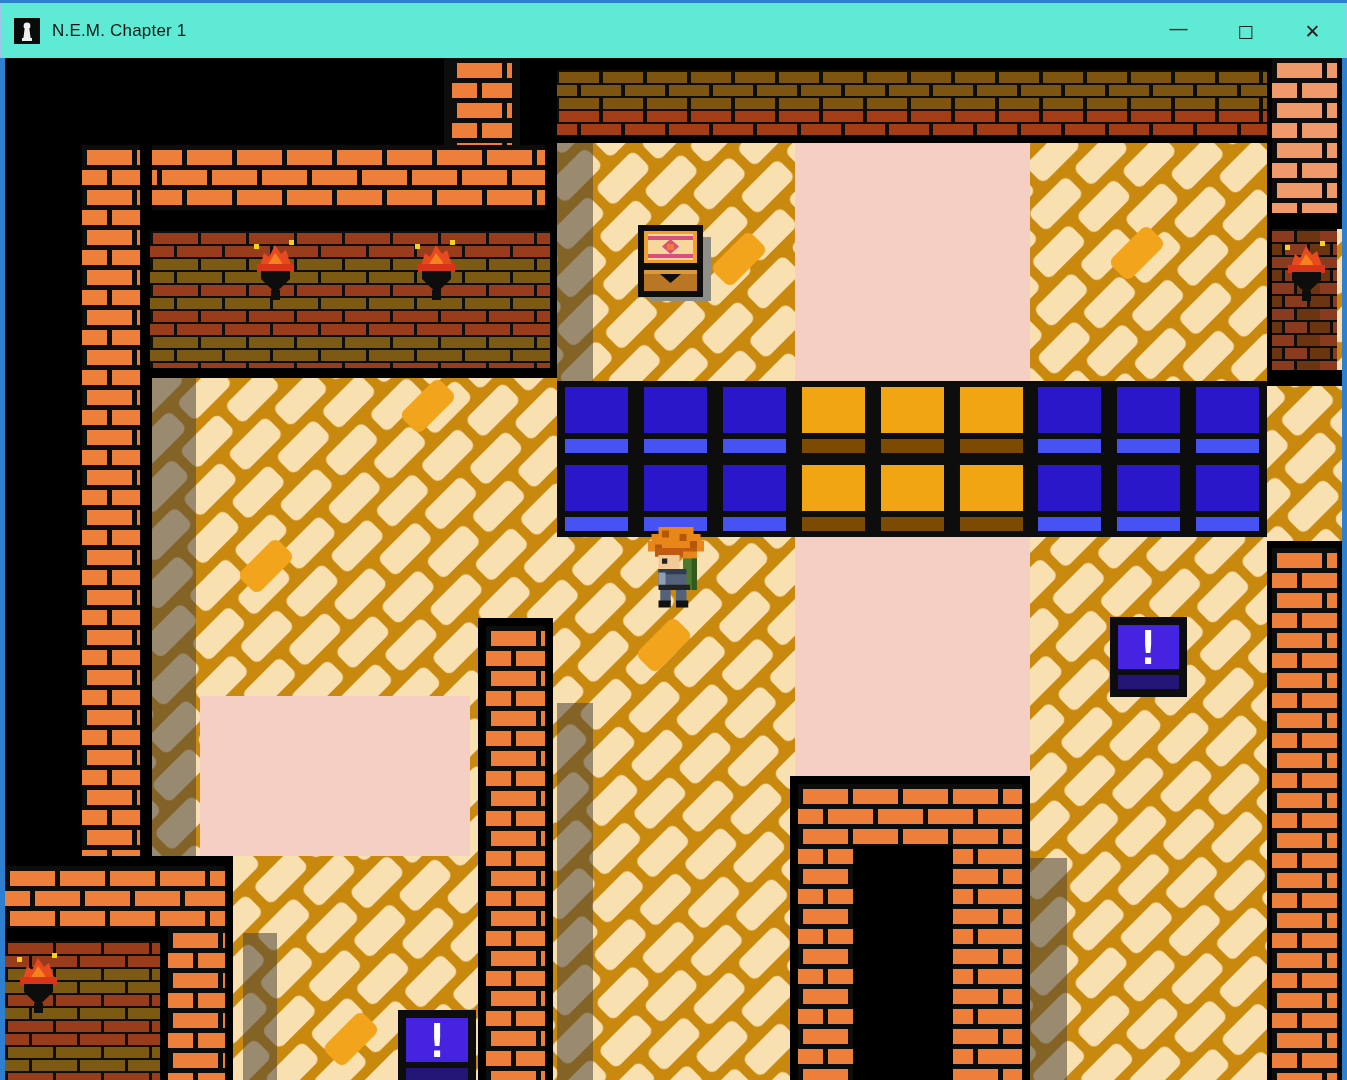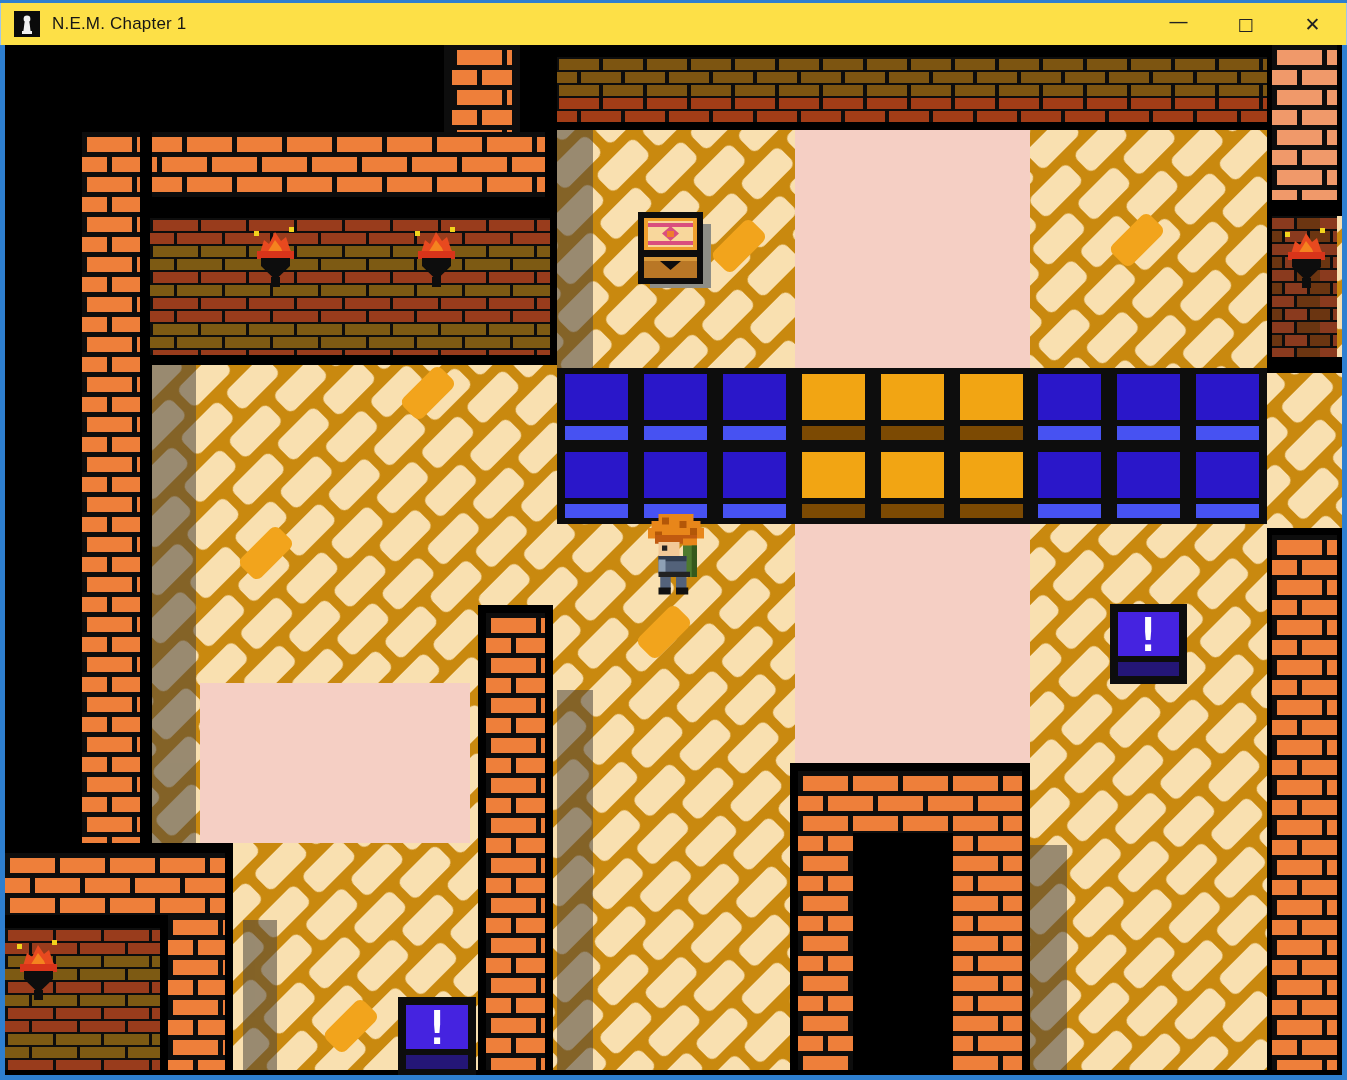--- a/index.html
+++ b/index.html
@@ -3,21 +3,21 @@
 <meta charset="utf-8">
 <style>
   html,body{margin:0;padding:0;background:#555;}
   .window{
     width:1347px;height:1080px;position:relative;
     font-family:"Liberation Sans", sans-serif;
     box-sizing:border-box;background:#000;
     border-top:3px solid #2e7fd0;
   }
   .titlebar{
-    height:42px;background:#fde047;display:flex;align-items:center;
+    height:55px;background:#5eead4;display:flex;align-items:center;
     box-sizing:border-box;border-left:1px solid #9fc6ea;border-right:1px solid #9fc6ea;
   }
   .app-icon{
     width:26px;height:26px;margin-left:13px;flex:0 0 auto;background:#0a0a0a;
     display:flex;align-items:center;justify-content:center;
   }
   .title-text{
     margin-left:12px;font-size:17px;color:#151515;letter-spacing:.2px;
     white-space:nowrap;
   }

